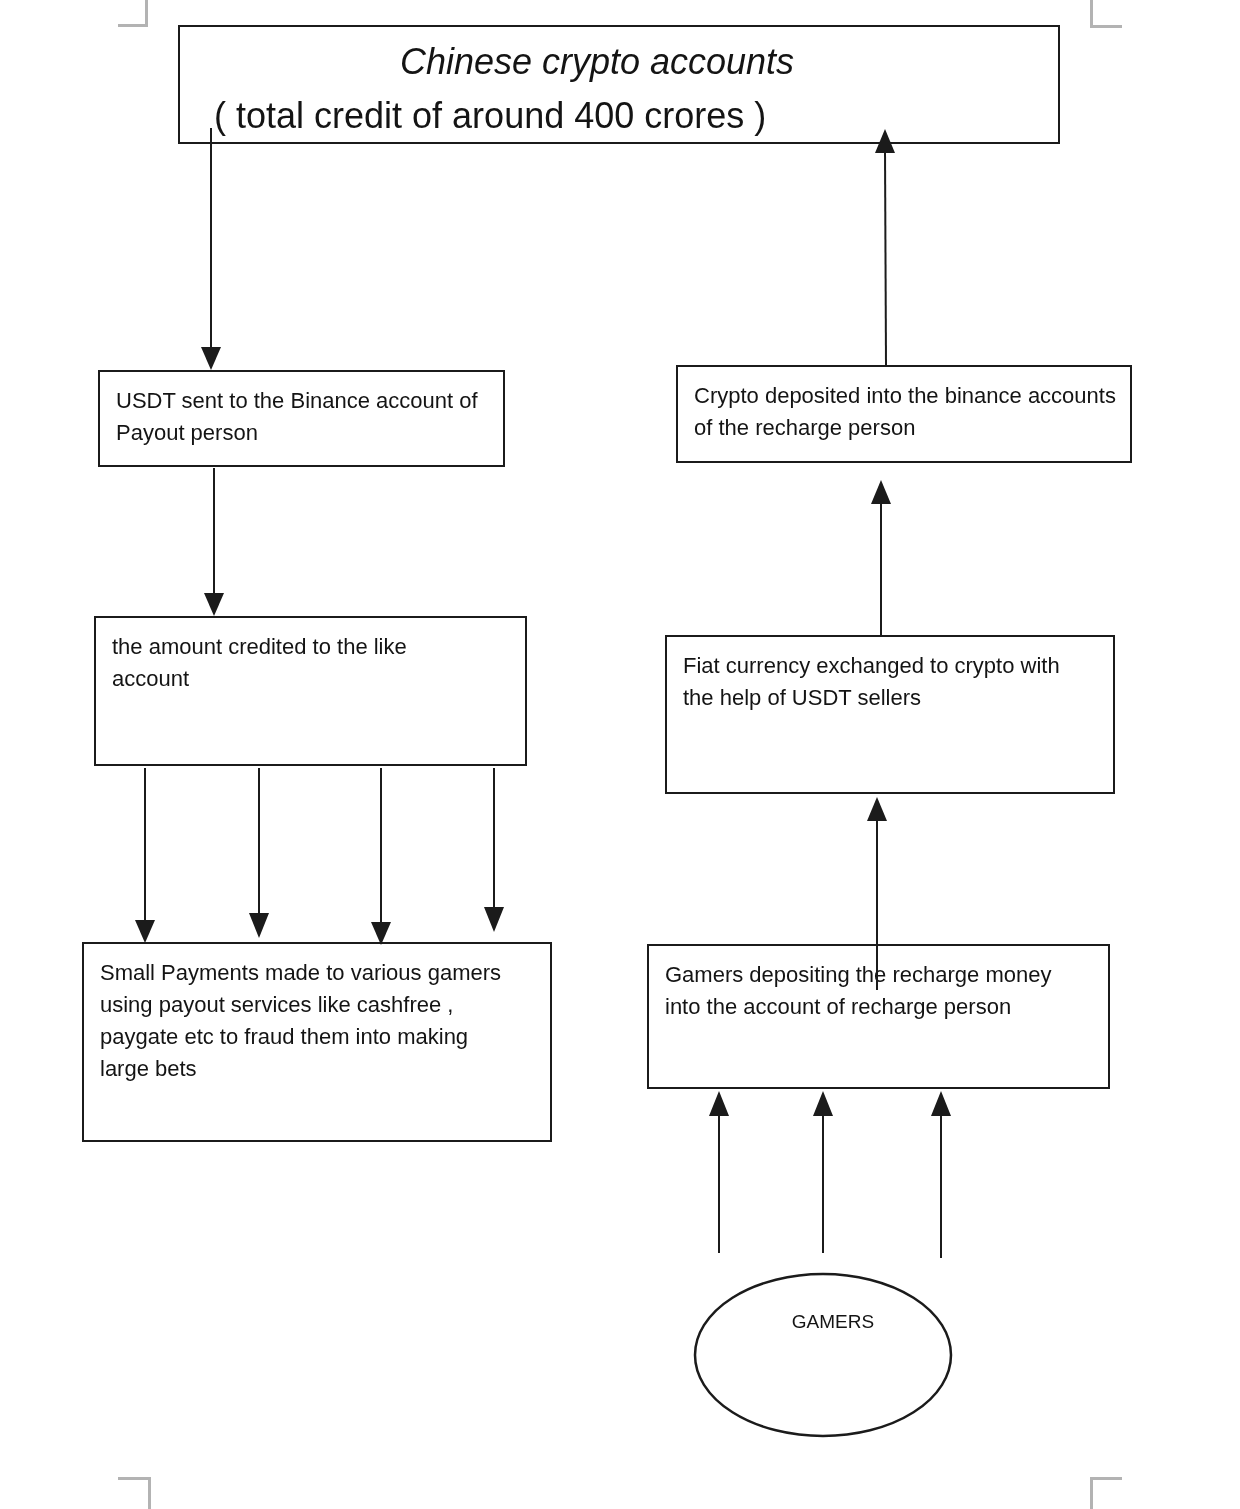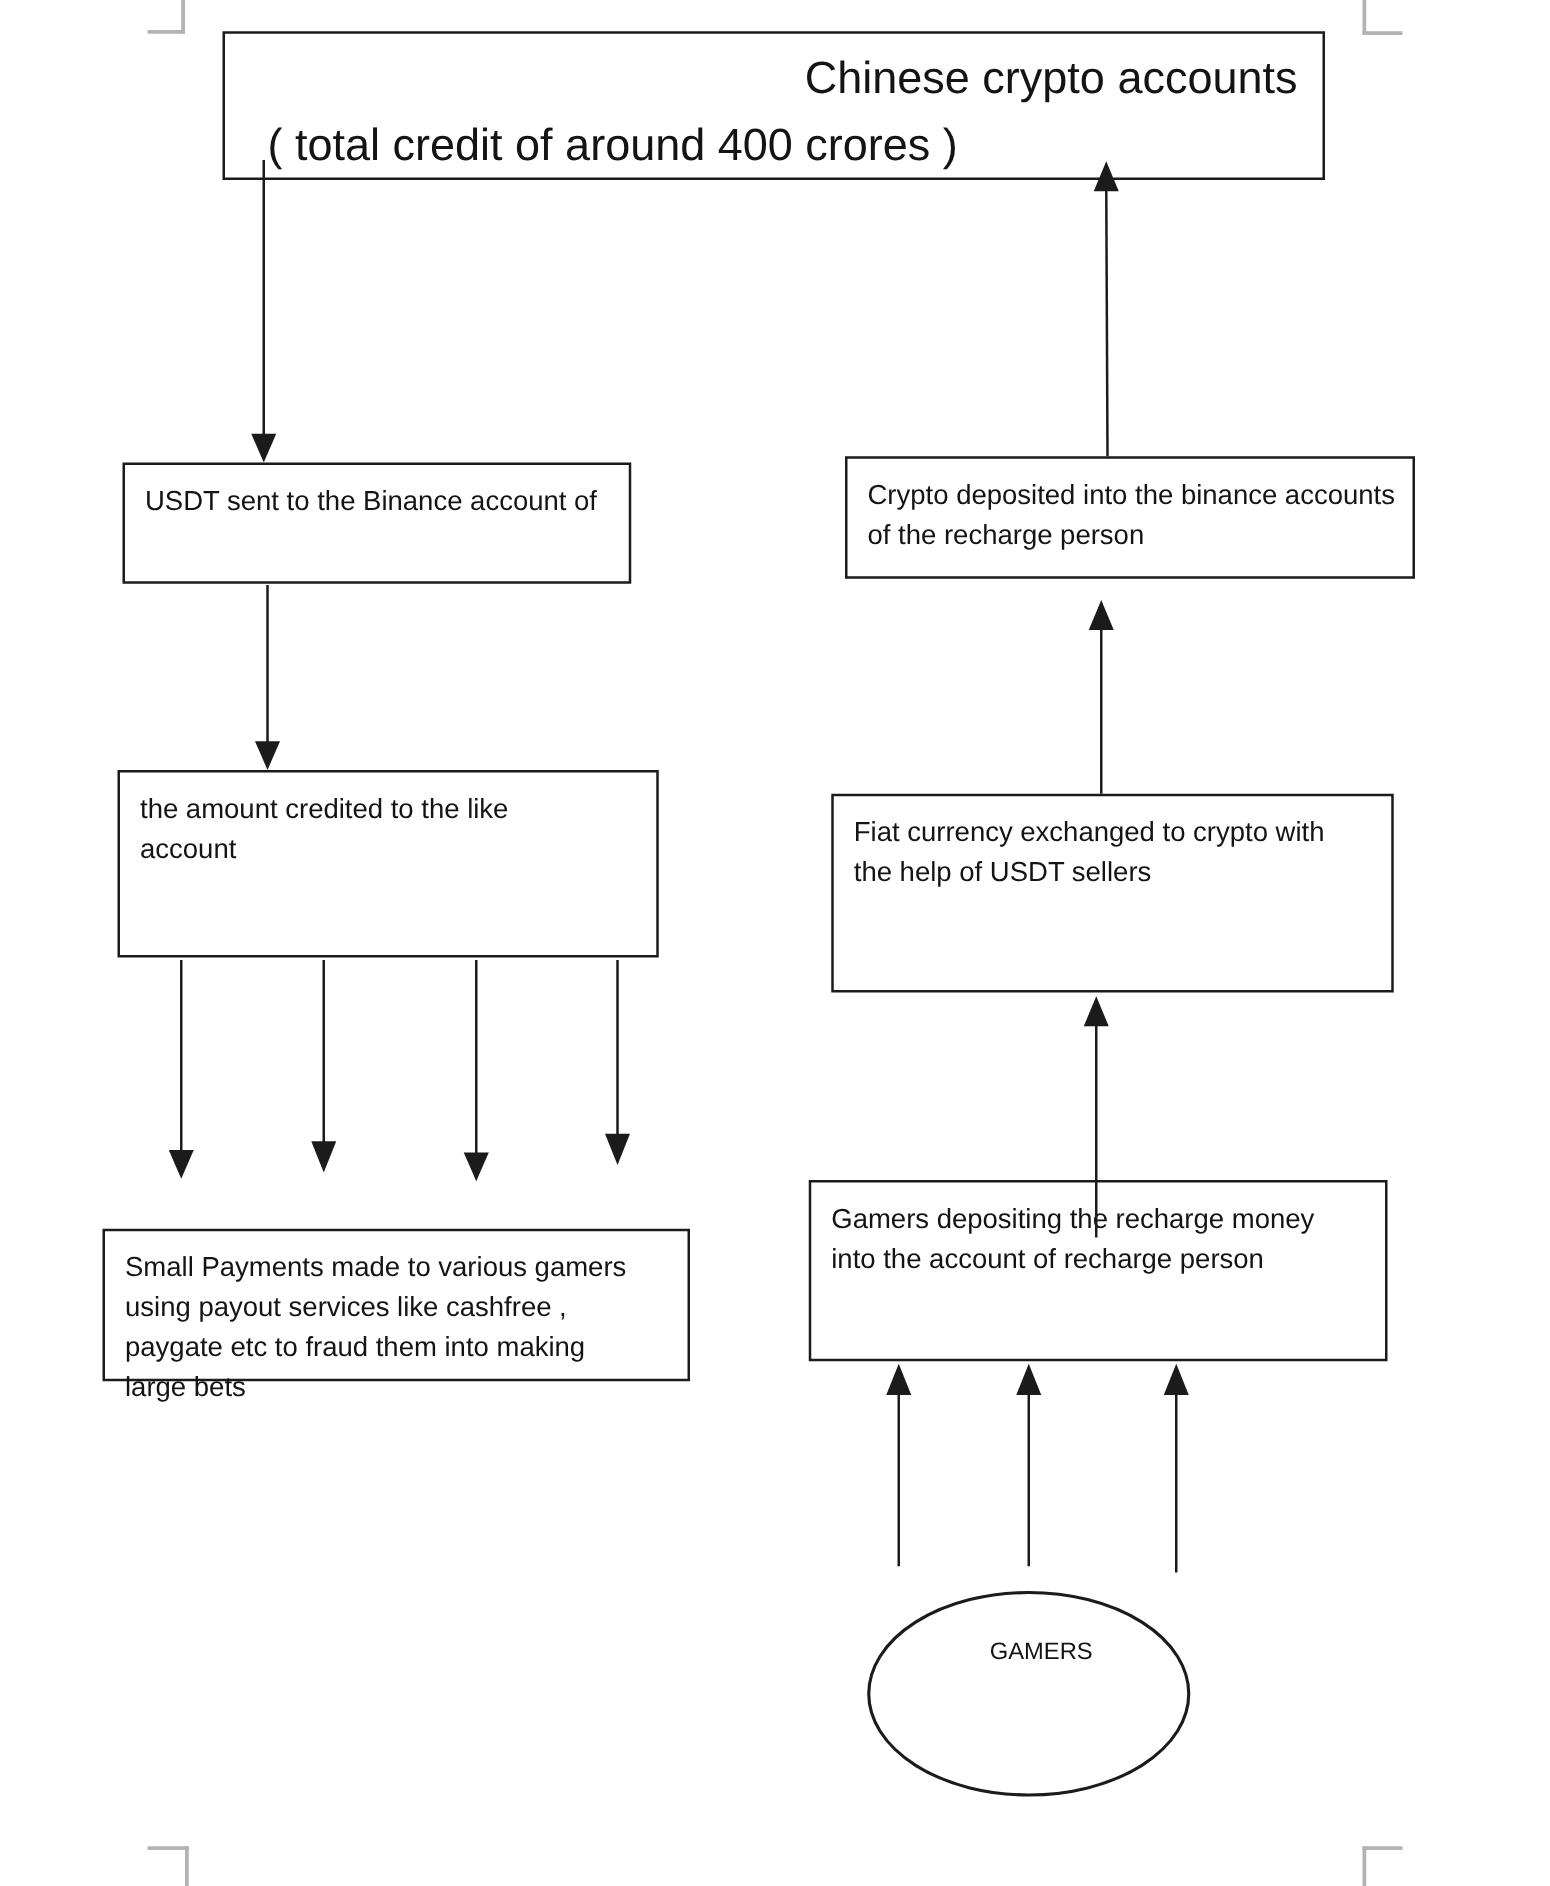--- a/index.html
+++ b/index.html
@@ -28,27 +28,27 @@
   }
   .bline { white-space: nowrap; }
 
   
   #top-box {
     left: 178px; top: 25px; width: 882px; height: 119px;
     padding: 8px 0 0 0;
     font-size: 36px;
     line-height: 54px;
   }
-  #top-box .t1 { text-align: right; padding-right: 20px; white-space: nowrap; }
+  #top-box .t1 { text-align: center; padding-right: 44px; white-space: nowrap; font-style: italic; }
   #top-box .t2 { text-align: left;  padding-left: 34px;  white-space: nowrap; }
 
   
   #left1 { left:  98px; top: 370px; width: 407px; height:  97px; }
   #left2 { left:  94px; top: 616px; width: 433px; height: 150px; }
-  #left3 { left:  82px; top: 983px; width: 470px; height: 122px; }
+  #left3 { left:  82px; top: 942px; width: 470px; height: 200px; }
 
   
   #right1 { left: 676px; top: 365px; width: 456px; height:  98px; }
   #right2 { left: 665px; top: 635px; width: 450px; height: 159px; }
   #right3 { left: 647px; top: 944px; width: 463px; height: 145px; }
 
   
   #gamers-label {
     position: absolute;
     left: 703px; top: 1308px; width: 260px;
@@ -84,20 +84,21 @@
   <div class="corner" id="corner-bl"></div>
   <div class="corner" id="corner-br"></div>
 
   <div class="box" id="top-box">
     <div class="t1">Chinese crypto accounts</div>
     <div class="t2">( total credit of around 400 crores )</div>
   </div>
 
   <div class="box" id="left1">
     <div class="bline">USDT sent to the Binance account of</div>
+    <div class="bline">Payout person</div>
   </div>
 
   <div class="box" id="left2">
     <div class="bline">the amount credited to the like</div>
     <div class="bline">account</div>
   </div>
 
   <div class="box" id="left3">
     <div class="bline">Small Payments made to various gamers</div>
     <div class="bline">using payout services like cashfree ,</div>

